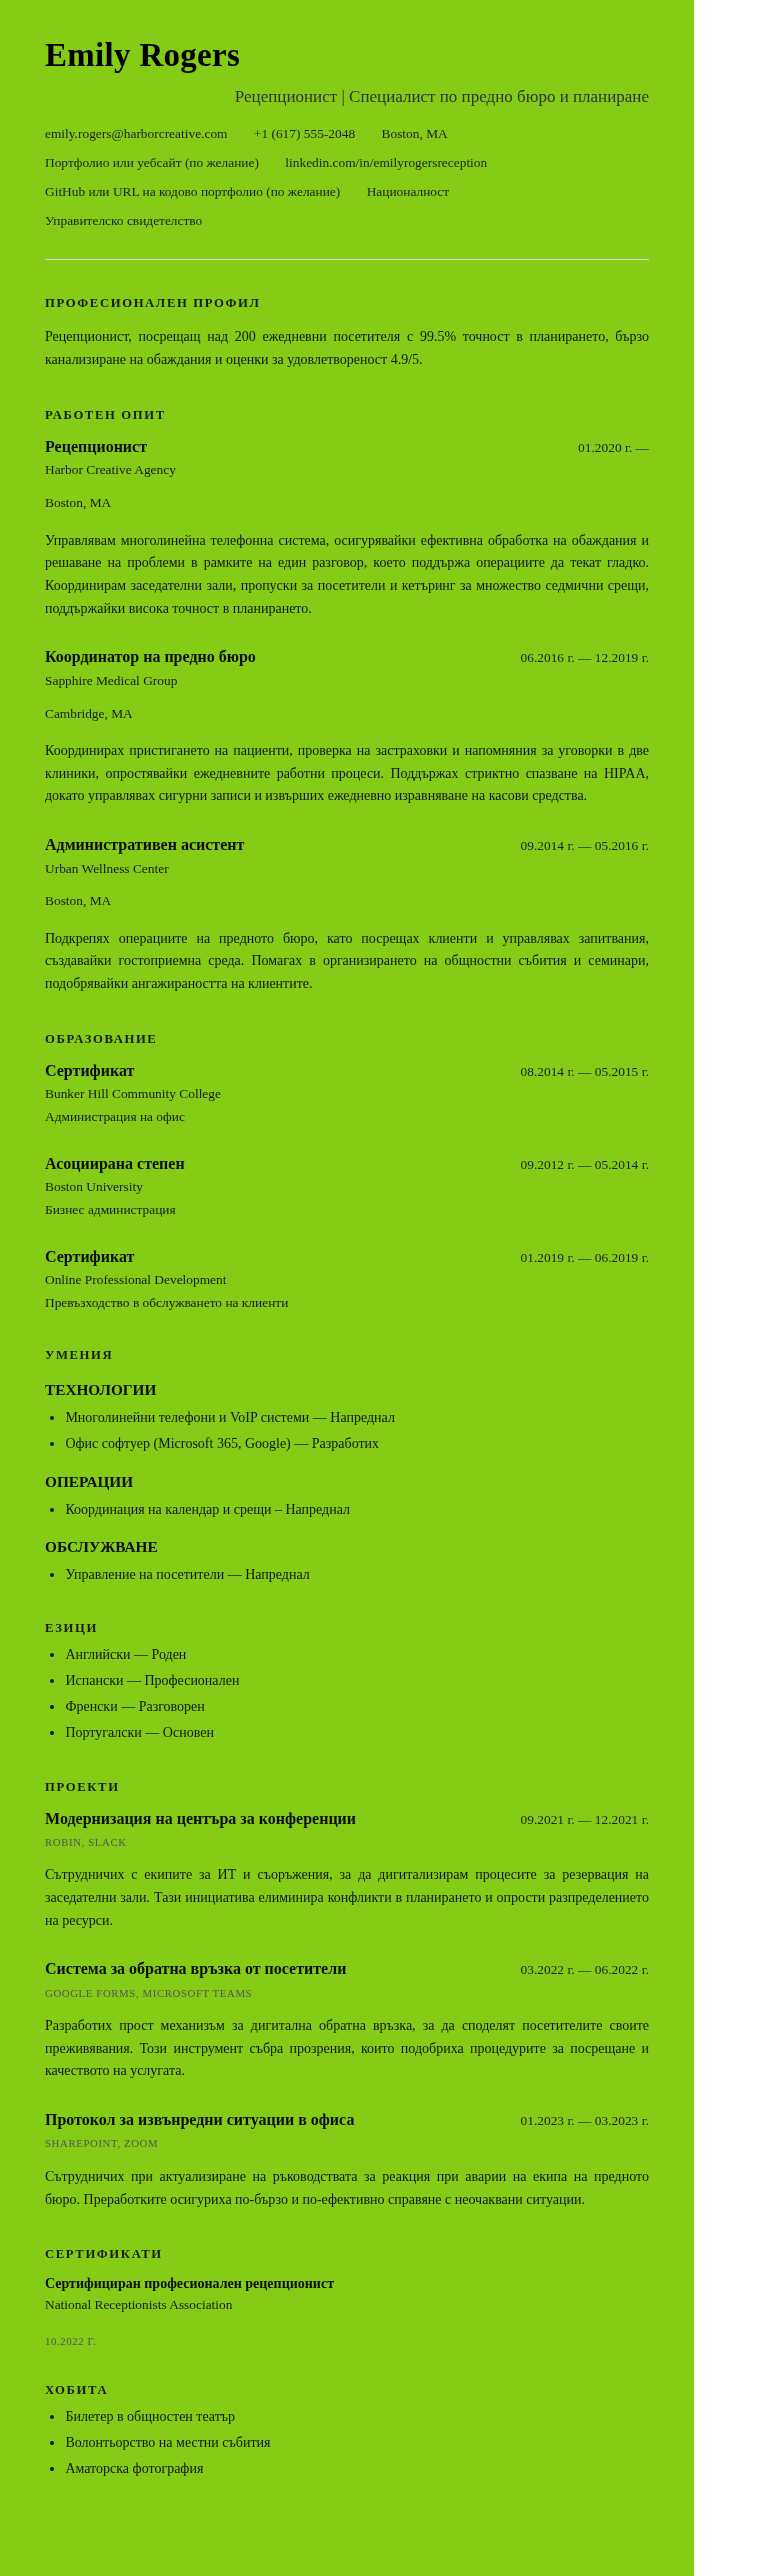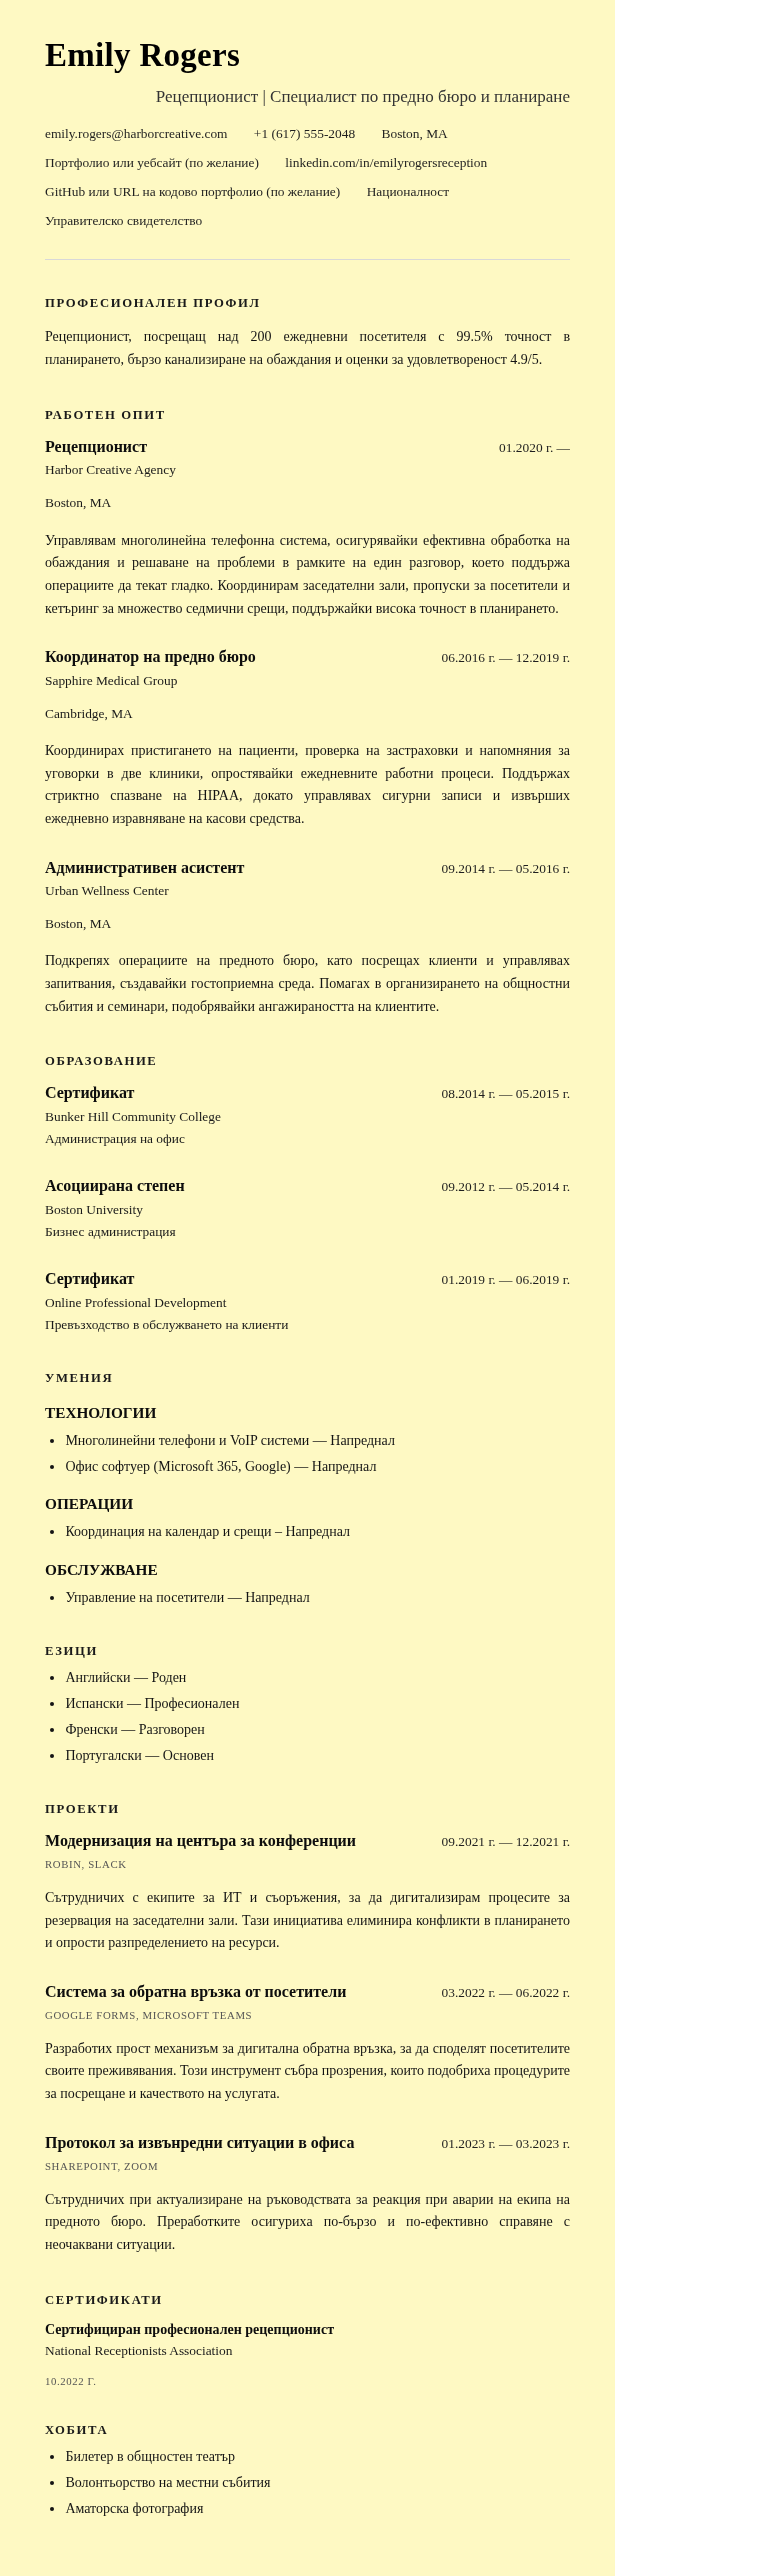--- a/index.html
+++ b/index.html
@@ -4,24 +4,24 @@
 <style>
   * { margin: 0; padding: 0; box-sizing: border-box; }
   html, body { background: #ffffff; }
   body {
     width: 765px;
     font-family: "Liberation Serif", "DejaVu Serif", serif;
     color: #111111;
     -webkit-font-smoothing: antialiased;
   }
   .page {
-    width: 615px;
+    width: 694px;
     min-height: 2576px;
     padding: 37px 45px 45px 45px;
-    background: #fef9c3;
+    background: #84cc16;
   }
   .name {
     font-size: 33px;
     font-weight: 700;
     letter-spacing: 0.3px;
     color: #000000;
   }
   .headline {
     font-size: 17px;
     color: #333333;
@@ -83,21 +83,21 @@
     line-height: 1.45;
     margin-bottom: 5.7px;
     color: #141414;
   }
   .cert-name { font-size: 14px; font-weight: 700; margin-top: 14px; color: #0d0d0d; }
   .cert-org { font-size: 13.4px; margin-top: 5.1px; color: #1a1a1a; }
   .cert-date {
     font-size: 10.8px;
     letter-spacing: 0.6px;
     color: #555555;
-    margin-top: 16px;
+    margin-top: 22px;
   }
 </style>
 </head>
 <body>
 
 <div class="page">
 
   <header>
     <h1 class="name">Emily Rogers</h1>
     <div class="headline">Рецепционист | Специалист по предно бюро и планиране</div>
@@ -192,21 +192,21 @@
       <div class="entry-sub">Превъзходство в обслужването на клиенти</div>
     </div>
   </section>
 
   <section class="section">
     <h2 class="section-title">УМЕНИЯ</h2>
 
     <div class="group-title">ТЕХНОЛОГИИ</div>
     <ul class="bullet-list">
       <li>Многолинейни телефони и VoIP системи — Напреднал</li>
-      <li>Офис софтуер (Microsoft 365, Google) — Напреднал</li>
+      <li>Офис софтуер (Microsoft 365, Google) — Разработих</li>
     </ul>
 
     <div class="group-title">ОПЕРАЦИИ</div>
     <ul class="bullet-list">
       <li>Координация на календар и срещи – Напреднал</li>
     </ul>
 
     <div class="group-title">ОБСЛУЖВАНЕ</div>
     <ul class="bullet-list">
       <li>Управление на посетители — Напреднал</li>

